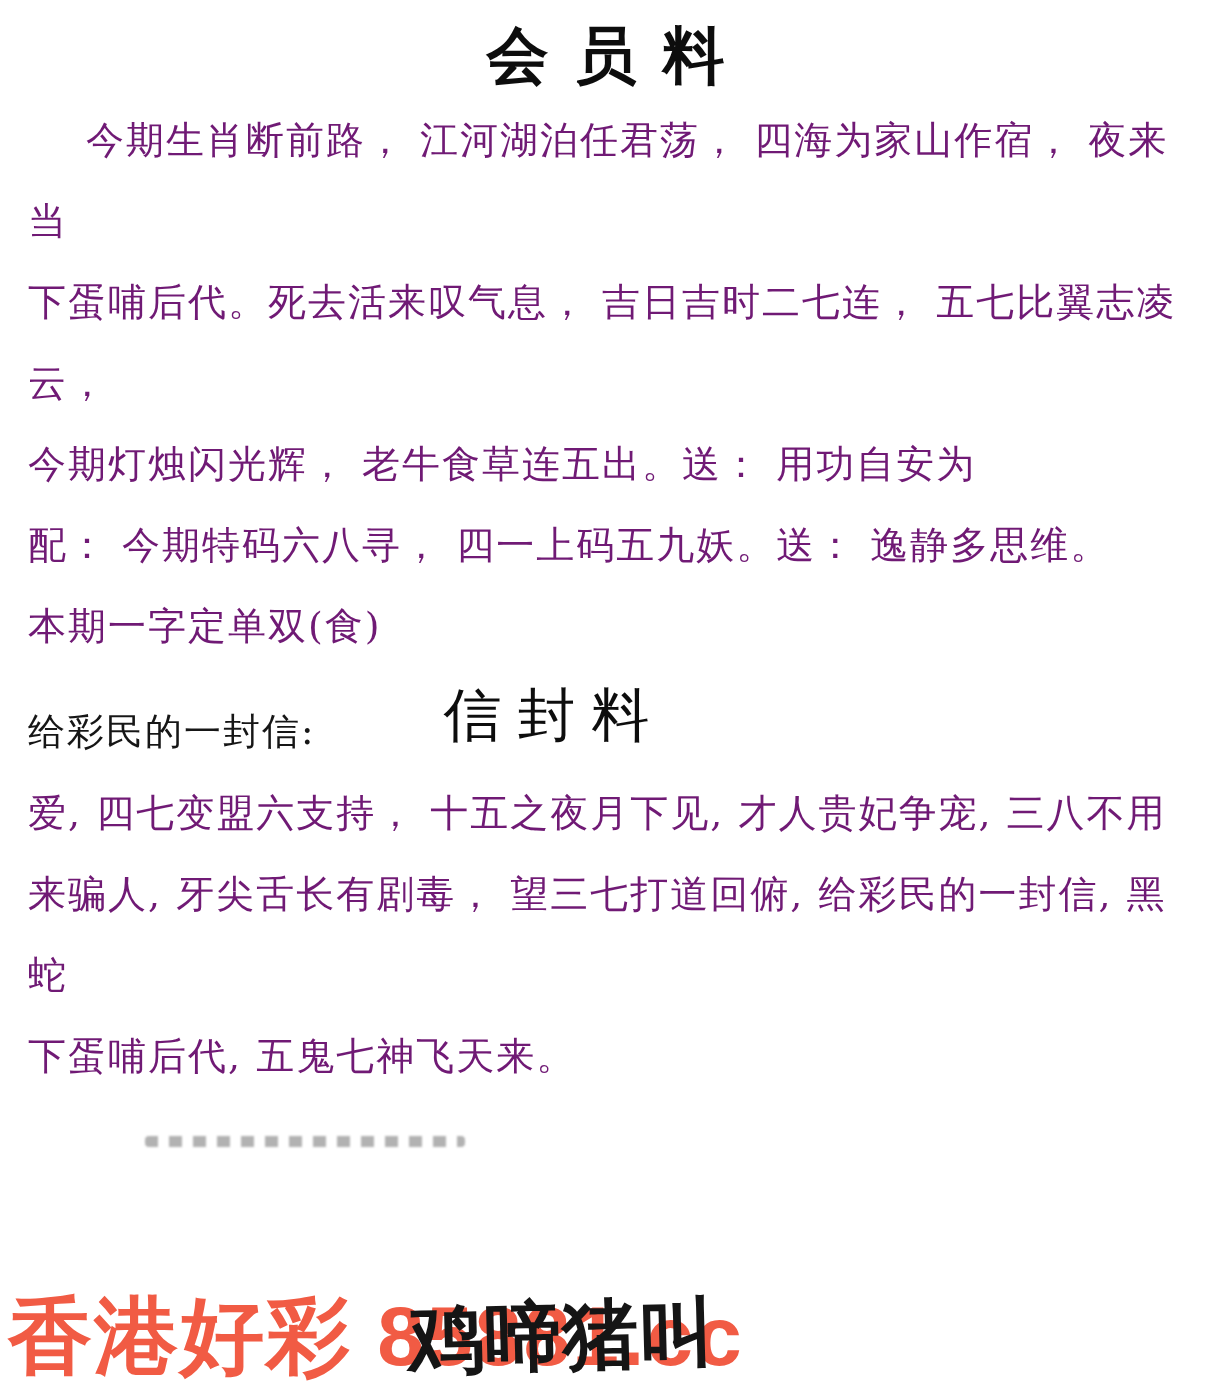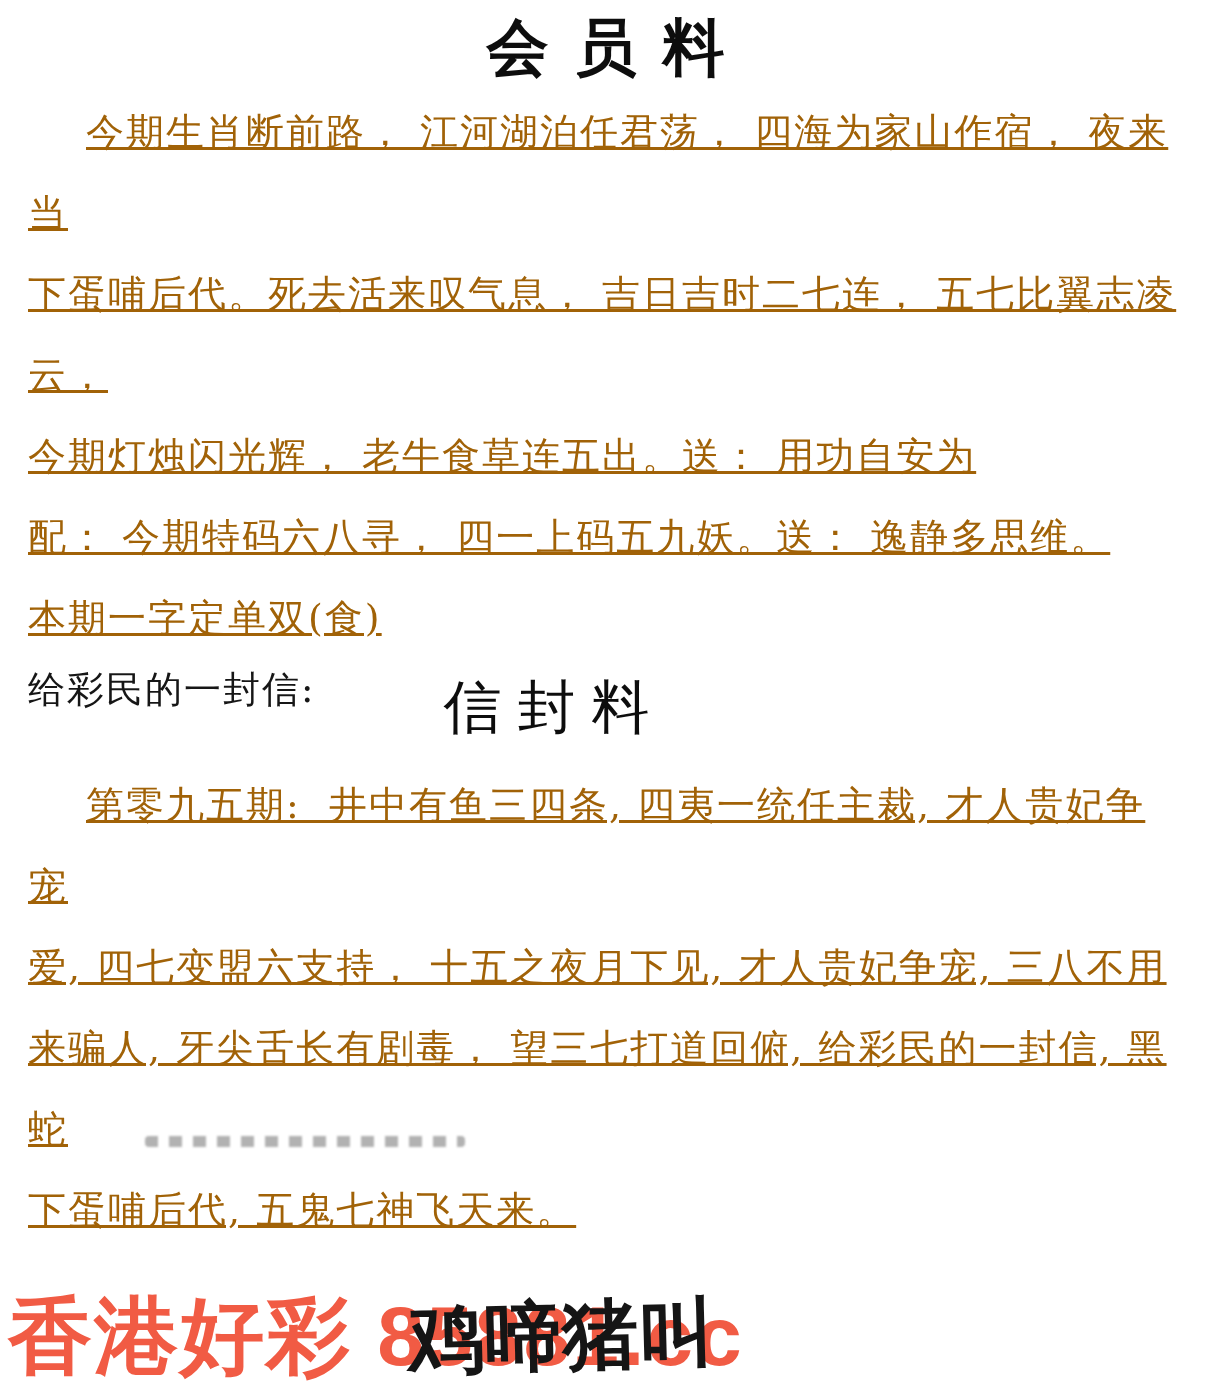--- a/index.html
+++ b/index.html
@@ -5,42 +5,41 @@
   html,body{margin:0;padding:0;background:#ffffff;}
   .page{
     position:relative;
     width:1211px;height:1388px;
     background:#ffffff;
     color:#111;
     font-family:"DejaVu Serif",serif;
     overflow:hidden;
   }
   .member-title{
-    margin:8px 0 4px;
+    margin:16px 0 4px;
     text-align:center;
     font-size:62px;
     font-weight:700;
     letter-spacing:26px;
     text-indent:26px;
     line-height:80px;
     color:#0d0d0d;
   }
   .body-line{
     font-size:38px;
     line-height:81px;
     padding:0 28px;
     letter-spacing:2px;
     white-space:pre-wrap;
-    color:#a16207;
-    text-decoration:underline;
+    color:#701a75;
   }
   .indent{text-indent:58px;}
   .letter-row{
     display:flex;
-    align-items:flex-start;
+    align-items:flex-end;
     padding:0 28px;
     margin:6px 0 16px;
     height:84px;
   }
   .letter-label{
     font-size:37px;
     letter-spacing:2px;
     color:#161616;
   }
   .envelope-title{
@@ -100,21 +99,20 @@
     <div class="body-line">配： 今期特码六八寻， 四一上码五九妖。送： 逸静多思维。</div>
     <div class="body-line">本期一字定单双(食)</div>
   </div>
 
   <div class="letter-row">
     <span class="letter-label">给彩民的一封信:</span>
     <h2 class="envelope-title">信封料</h2>
   </div>
 
   <div>
-    <div class="body-line indent">第零九五期:  井中有鱼三四条, 四夷一统任主裁, 才人贵妃争宠</div>
     <div class="body-line">爱, 四七变盟六支持， 十五之夜月下见, 才人贵妃争宠, 三八不用</div>
     <div class="body-line">来骗人, 牙尖舌长有剧毒， 望三七打道回俯, 给彩民的一封信, 黑蛇</div>
     <div class="body-line">下蛋哺后代, 五鬼七神飞天来。</div>
 
   </div>
 
   <div class="smudge"></div>
 
   <div class="watermark" style="color: rgb(241, 91, 68);">香港好彩 85881.cc</div>
 

